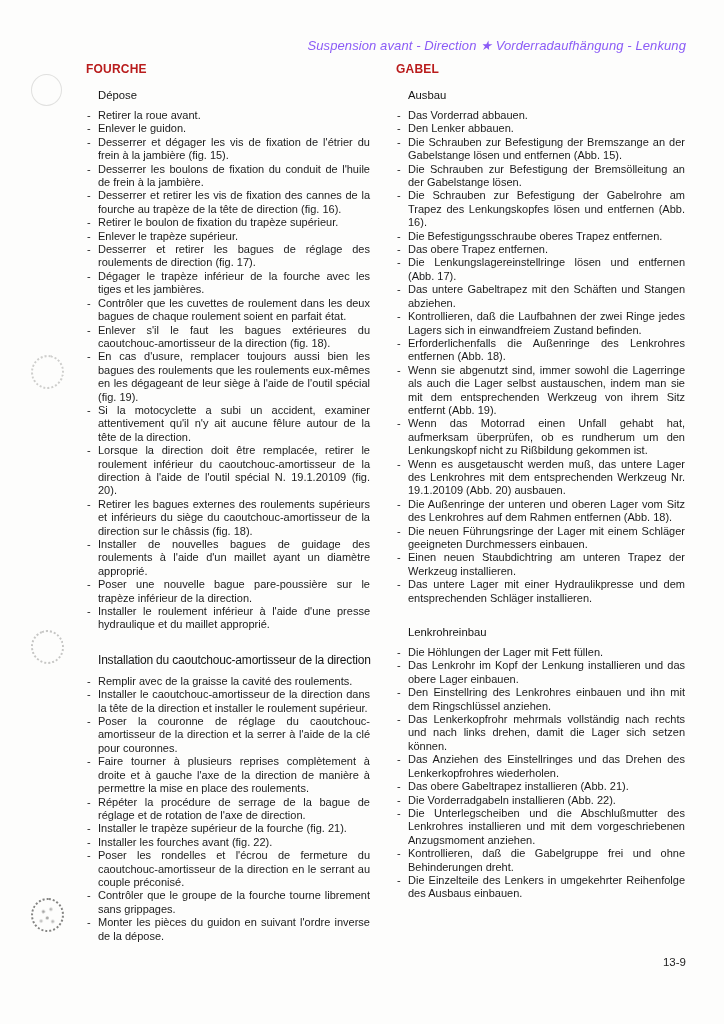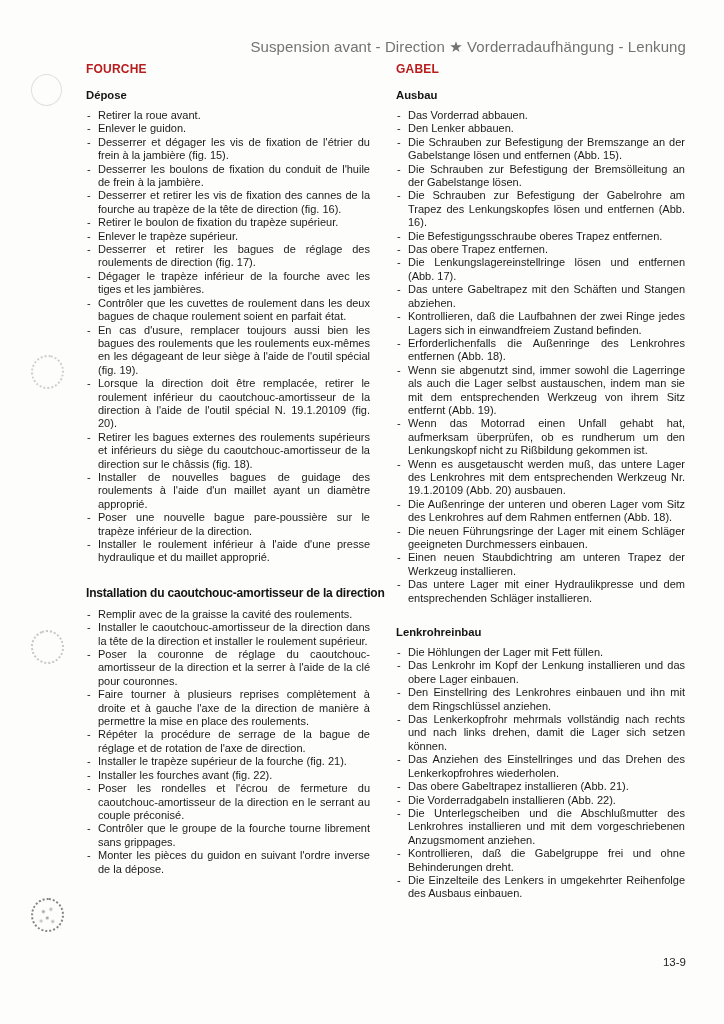--- a/index.html
+++ b/index.html
@@ -11,23 +11,24 @@
     position: relative;
     overflow: hidden;
     -webkit-font-smoothing: antialiased;
   }
   .page { position: absolute; inset: 0; }
 
   
   .running-title {
     position: absolute;
     top: 38px; right: 38px;
-    font-size: 15px;
+    font-style: italic;
+    font-size: 13px;
     letter-spacing: 0.1px;
-    color: #737373;
+    color: #8b5cf6;
     white-space: nowrap;
   }
 
   
   .col {
     position: absolute;
     top: 62px;
     text-align: justify;
   }
   .col-left  { left: 86px;  width: 284px; }
@@ -35,23 +36,23 @@
 
   .col h1 {
     margin: 0 0 13px 0;
     font-size: 12px;
     font-weight: 700;
     letter-spacing: 0.2px;
     text-align: left;
     color: #b91c1c;
   }
   .col h2 {
-    margin: 0 0 8px 0;
+    margin: 0 0 8px 12px;
     font-size: 11.3px;
-    font-weight: 700;
+    font-weight: 400;
     text-align: left;
     color: #141414;
   }
   .section-2 { margin-top: 21px; }
   .col-left .section-2 h2 {
     font-size: 12px;
     letter-spacing: -0.2px;
     white-space: nowrap;
   }
 
@@ -125,21 +126,23 @@
       <li class="step">Retirer la roue avant.</li>
           <li class="step">Enlever le guidon.</li>
           <li class="step">Desserrer et dégager les vis de fixation de l'étrier du frein à la jambière (fig. 15).</li>
           <li class="step">Desserrer les boulons de fixation du conduit de l'huile de frein à la jambière.</li>
           <li class="step">Desserrer et retirer les vis de fixation des cannes de la fourche au trapèze de la tête de direction (fig. 16).</li>
           <li class="step">Retirer le boulon de fixation du trapèze supérieur.</li>
           <li class="step">Enlever le trapèze supérieur.</li>
           <li class="step">Desserrer et retirer les bagues de réglage des roulements de direction (fig. 17).</li>
           <li class="step">Dégager le trapèze inférieur de la fourche avec les tiges et les jambières.</li>
           <li class="step">Contrôler que les cuvettes de roulement dans les deux bagues de chaque roulement soient en parfait état.</li>
+          <li class="step">Enlever s'il le faut les bagues extérieures du caoutchouc-amortisseur de la direction (fig. 18).</li>
           <li class="step">En cas d'usure, remplacer toujours aussi bien les bagues des roulements que les roulements eux-mêmes en les dégageant de leur siège à l'aide de l'outil spécial (fig. 19).</li>
+          <li class="step">Si la motocyclette a subi un accident, examiner attentivement qu'il n'y ait aucune fêlure autour de la tête de la direction.</li>
           <li class="step">Lorsque la direction doit être remplacée, retirer le roulement inférieur du caoutchouc-amortisseur de la direction à l'aide de l'outil spécial N. 19.1.20109 (fig. 20).</li>
           <li class="step">Retirer les bagues externes des roulements supérieurs et inférieurs du siège du caoutchouc-amortisseur de la direction sur le châssis (fig. 18).</li>
           <li class="step">Installer de nouvelles bagues de guidage des roulements à l'aide d'un maillet ayant un diamètre approprié.</li>
           <li class="step">Poser une nouvelle bague pare-poussière sur le trapèze inférieur de la direction.</li>
           <li class="step">Installer le roulement inférieur à l'aide d'une presse hydraulique et du maillet approprié.</li>
         </ul>
     </section>
 
     <section class="section-2">
       <h2>Installation du caoutchouc-amortisseur de la direction</h2>

